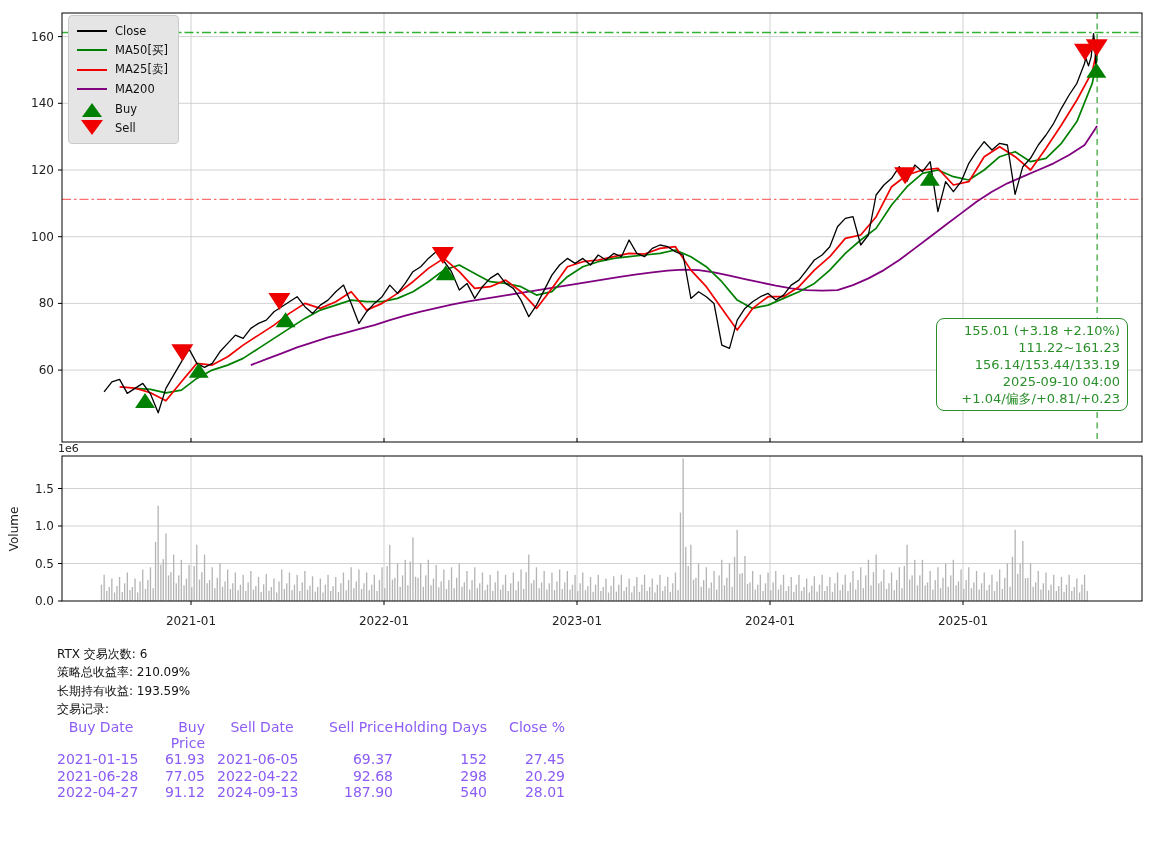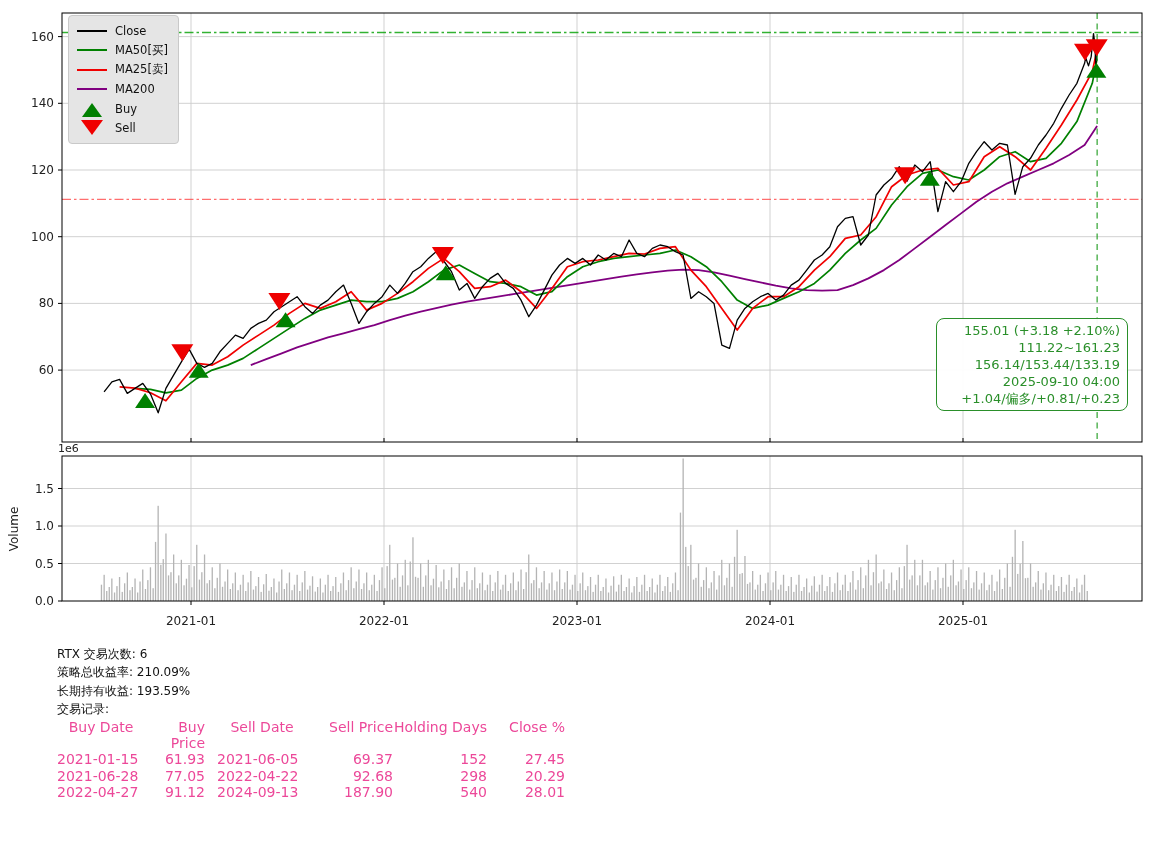--- a/index.html
+++ b/index.html
@@ -14,21 +14,21 @@
   .lg-line.thick{border-top-width:2.5px;}
   .tri-up{width:0;height:0;border-left:10px solid transparent;border-right:10px solid transparent;
     border-bottom:14px solid #008000;margin-bottom:-3px;}
   .tri-down{width:0;height:0;border-left:11px solid transparent;border-right:11px solid transparent;
     border-top:15px solid #f00000;margin-top:-2px;}
   .legend-label{font-size:11.5px;color:#111;white-space:nowrap;}
   .annot{position:absolute;left:936px;top:318px;width:176px;text-align:right;
     border:1.5px solid #2a8f2a;border-radius:8px;background:rgba(255,255,255,0.95);
     color:#2a8f2a;font-size:13px;line-height:17px;padding:3px 7px;z-index:4;}
   .summary{position:absolute;left:57px;top:645px;font-size:12px;line-height:18.3px;color:#111;}
-  .trades{position:absolute;left:57px;top:719px;font-size:14px;color:#ec4899;}
+  .trades{position:absolute;left:57px;top:719px;font-size:14px;color:#8b5cf6;}
   .trow{display:grid;grid-template-columns:88px 60px 12px 90px 86px 94px 78px;line-height:16.2px;}
   .trow .c-bd{text-align:left;}
   .trow .c-bp{text-align:right;}
   .trow .c-sd{text-align:left;grid-column:4;}
   .trow .c-sp{text-align:right;}
   .trow .c-hd{text-align:right;}
   .trow .c-pf{text-align:right;}
   .thead .c-bd{text-align:center;}
   .thead .c-sd{text-align:center;}
 </style>

